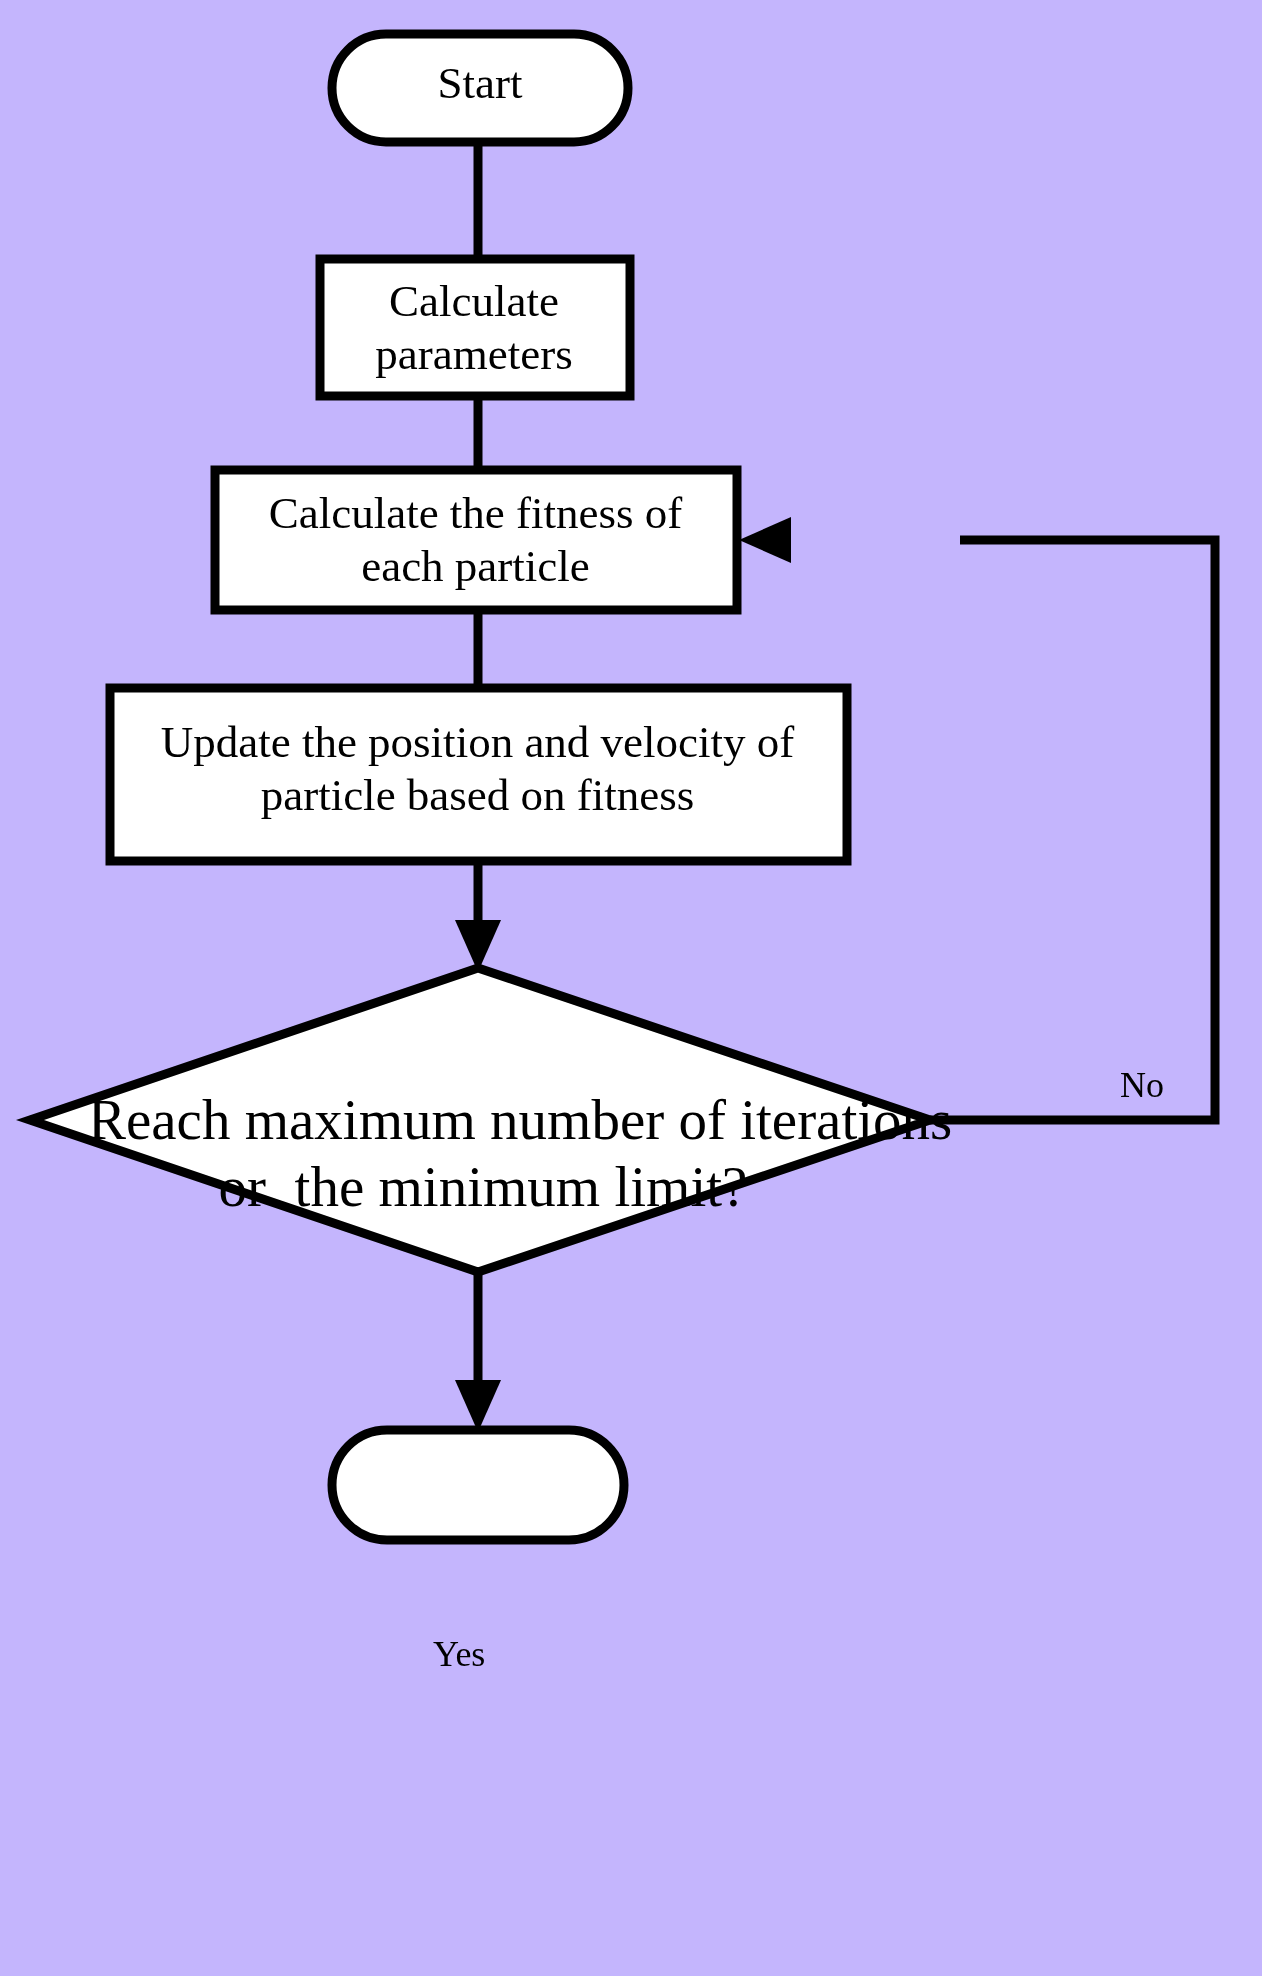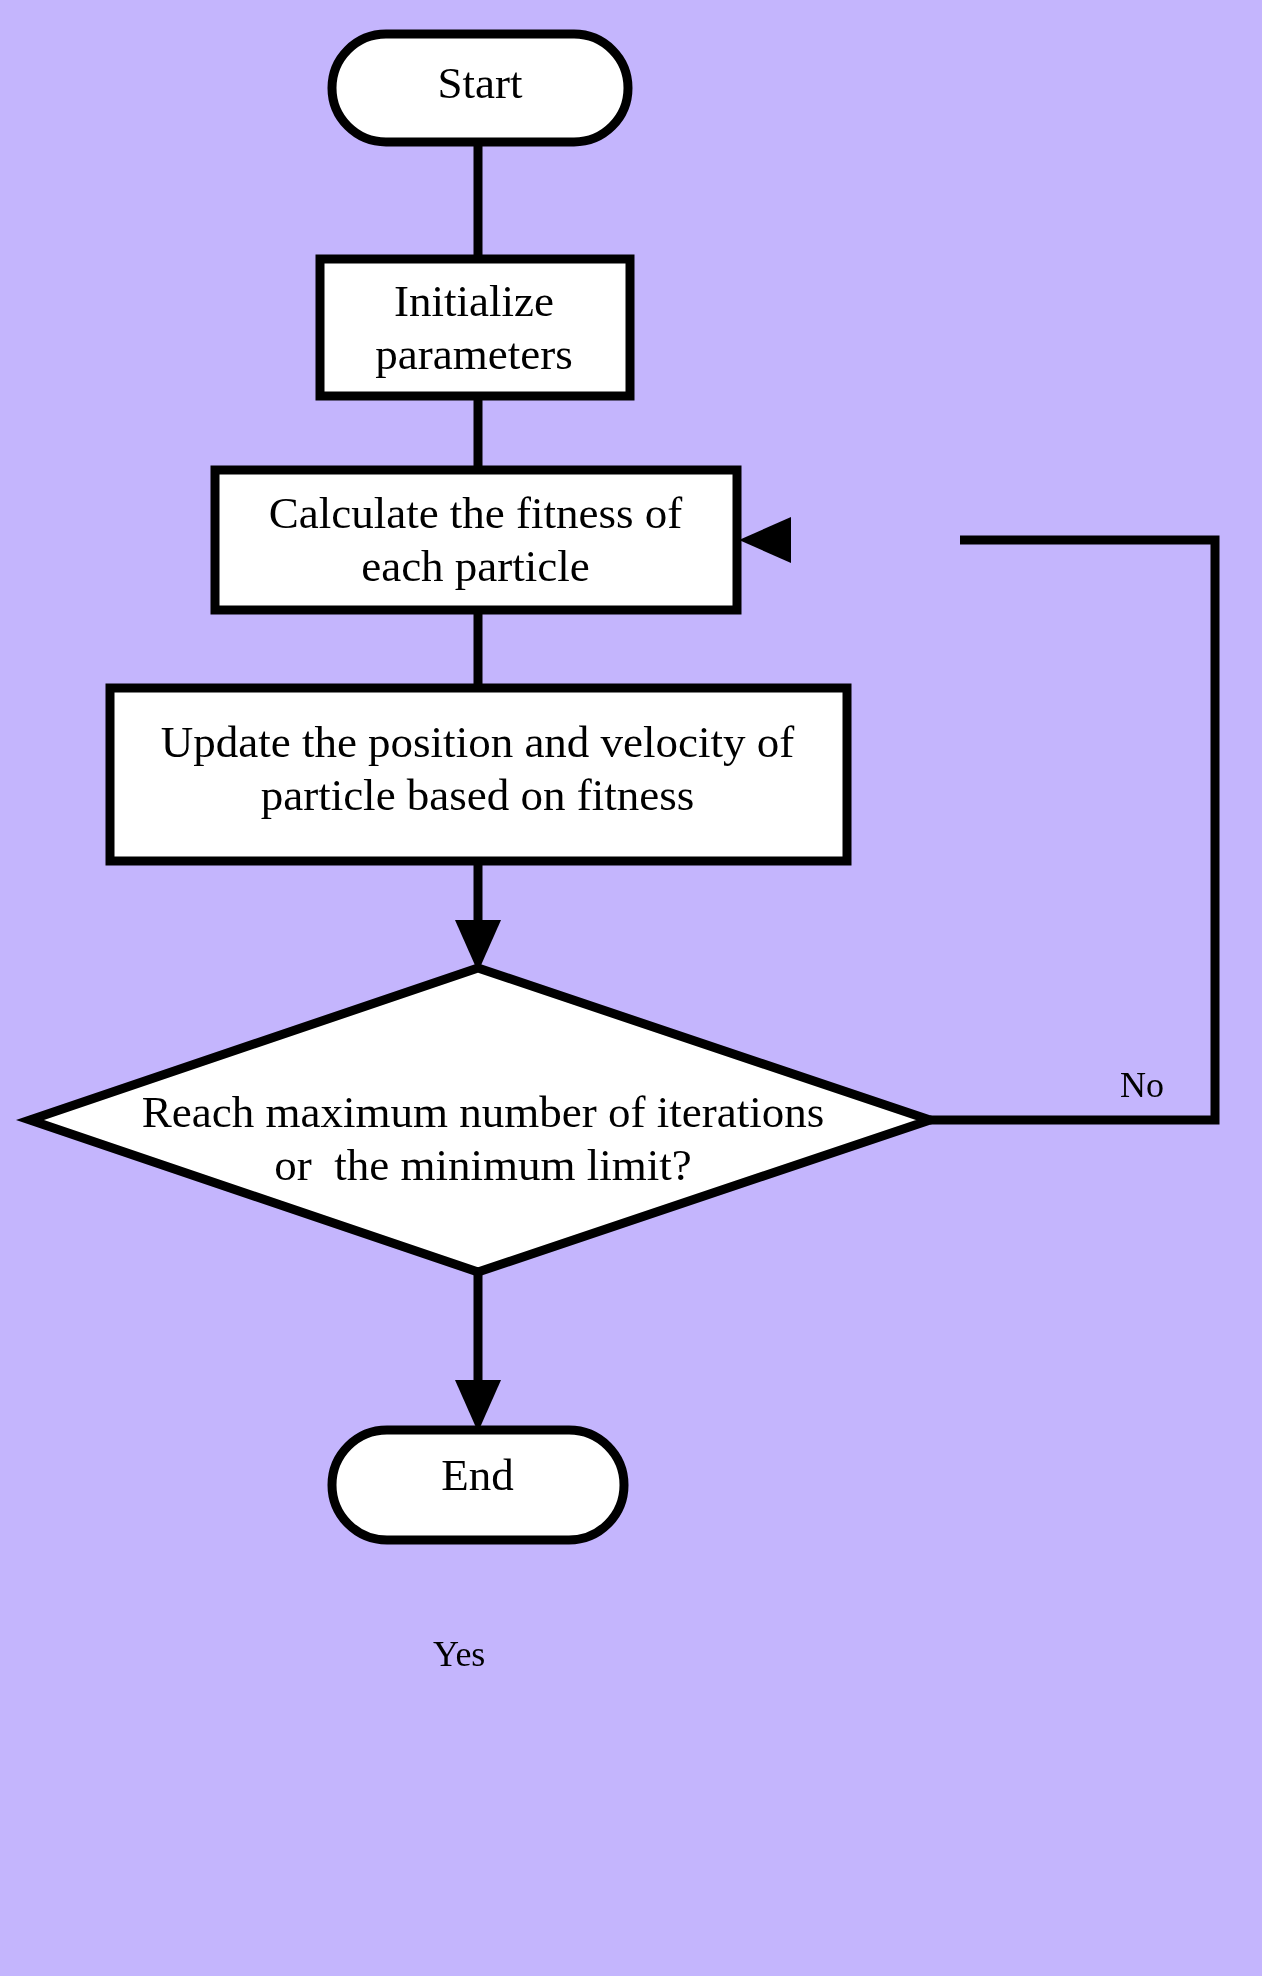--- a/index.html
+++ b/index.html
@@ -27,21 +27,21 @@
     color: #000000;
     text-align: center;
     line-height: 1.18;
     white-space: pre;
     user-select: none;
   }
   .t-start  { left: 330px; top: 57px;  width: 300px; font-size: 45px; }
   .t-init   { left: 318px; top: 275px; width: 312px; font-size: 45px; }
   .t-calc   { left: 213px; top: 487px; width: 525px; font-size: 45px; }
   .t-update { left: 107px; top: 716px; width: 741px; font-size: 45px; }
-  .t-dec    { left: 88px;  top: 1086px; width: 790px; font-size: 45px; }
+  .t-dec    { left: 88px;  top: 1086px; width: 790px; font-size: 57px; }
   .t-end    { left: 330px; top: 1449px; width: 295px; font-size: 45px; }
   .edge-label {
     position: absolute;
     color: #000000;
     font-size: 36px;
     white-space: pre;
     user-select: none;
   }
   .l-no  { left: 1120px; top: 1064px; }
   .l-yes { left: 433px;  top: 1633px; }
@@ -83,26 +83,25 @@
     <path d="M 930,1120 L 1215,1120 L 1215,540 L 960,540" fill="none" stroke="#000000" stroke-width="9"></path>
     <polygon points="739,540 791,517 791,563" fill="#000000"></polygon>
 
     <line x1="478" y1="1272" x2="478" y2="1400" stroke="#000000" stroke-width="9"></line>
     <polygon points="478,1432 455,1380 501,1380" fill="#000000"></polygon>
 
     <rect x="332" y="1430" width="292" height="110" rx="55" ry="55" fill="#ffffff" stroke="#000000" stroke-width="9"></rect>
   </svg>
 
   <div class="node-text t-start">Start</div>
-  <div class="node-text t-init">Initialize
+  <div class="node-text t-init">Calculate
 parameters</div>
   <div class="node-text t-calc">Calculate the fitness of
 each particle</div>
   <div class="node-text t-update">Update the position and velocity of
 particle based on fitness</div>
   <div class="node-text t-dec">Reach maximum number of iterations
 or  the minimum limit?</div>
-  <div class="node-text t-end">End</div>
 
   <div class="edge-label l-no">No</div>
   <div class="edge-label l-yes">Yes</div>
 
 </div>
 
 </body></html>

